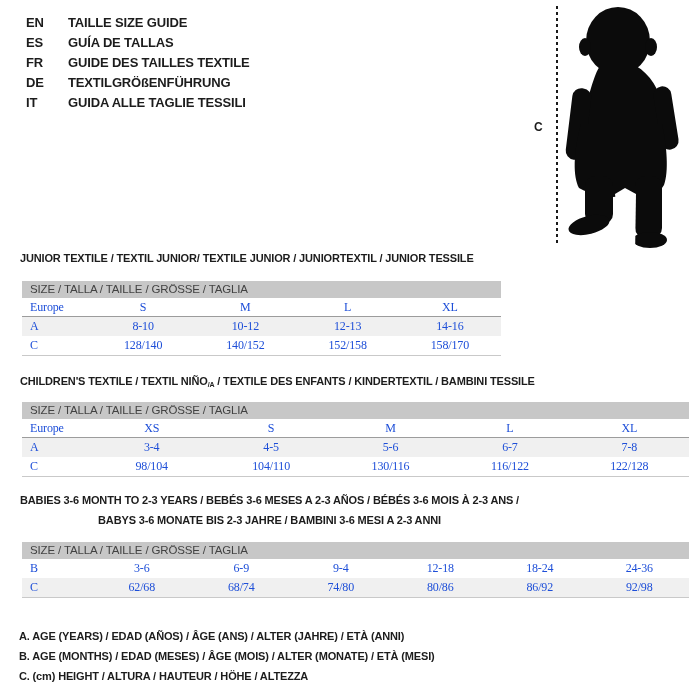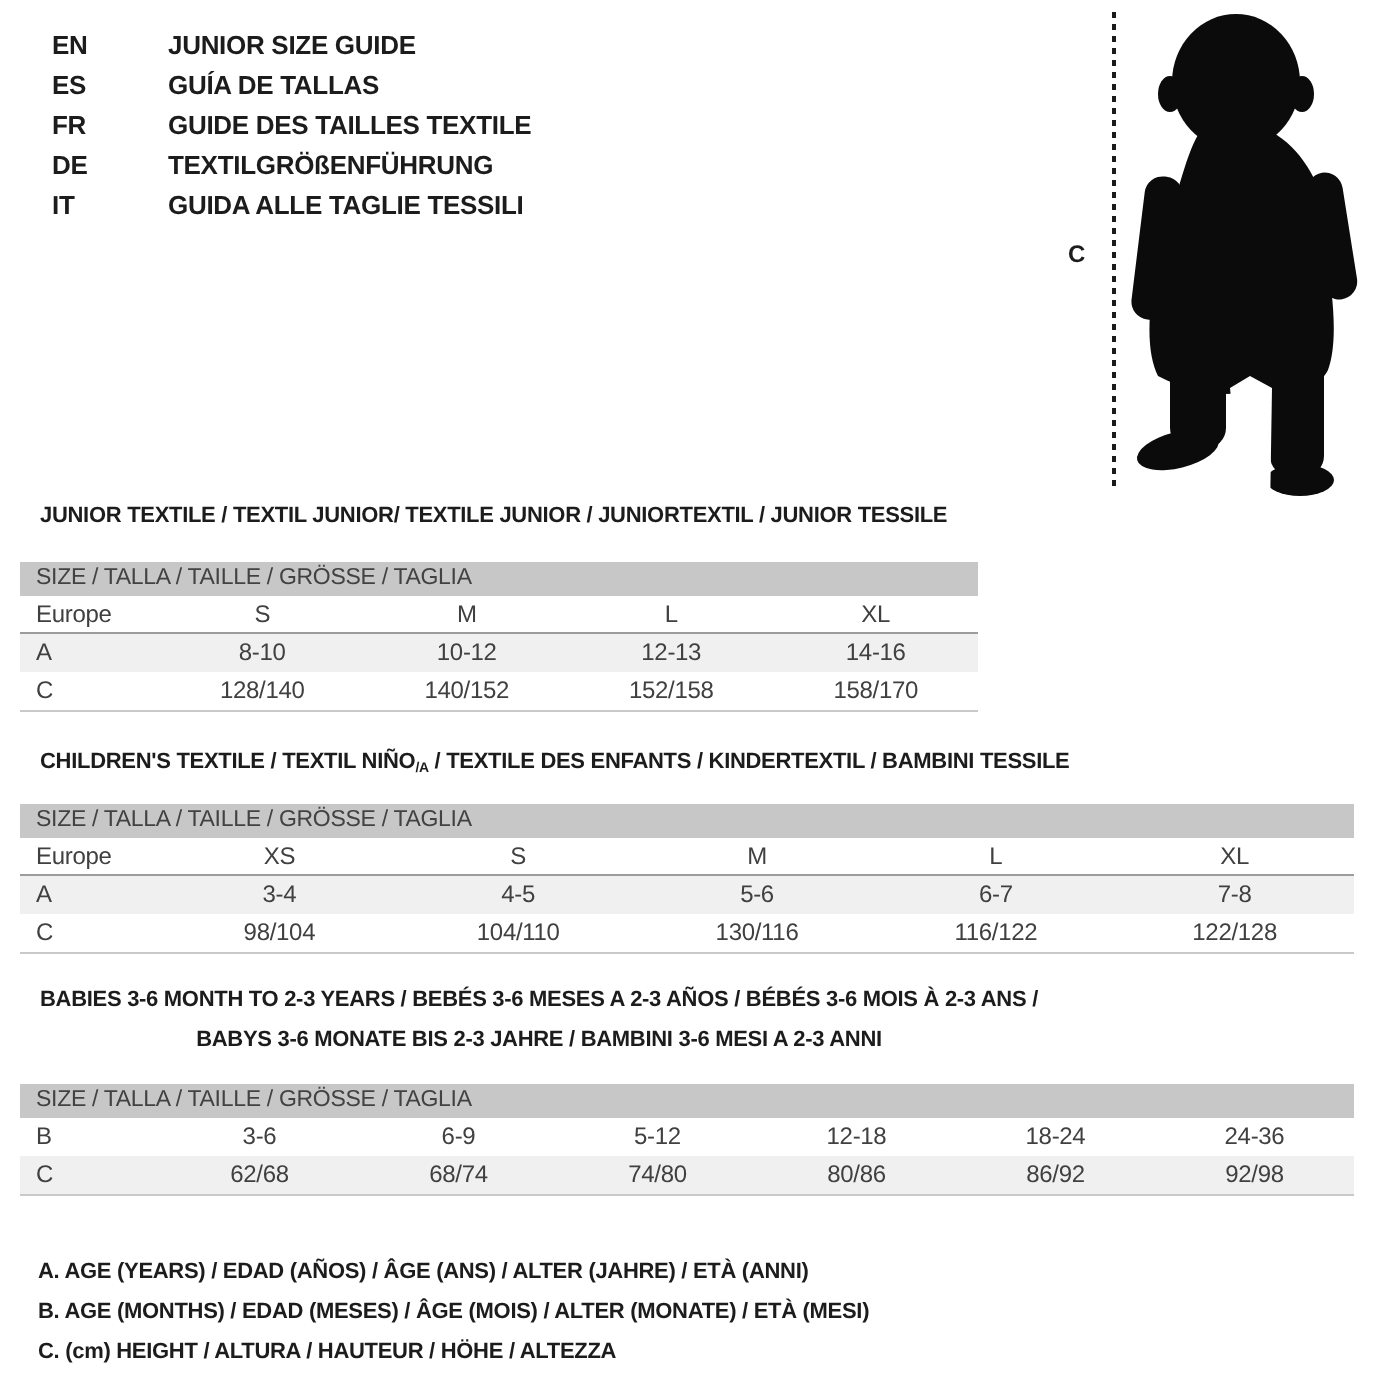--- a/index.html
+++ b/index.html
@@ -3,63 +3,63 @@
 <meta charset="utf-8">
 <style>
   html,body{margin:0;padding:0;}
   body{
     width:700px;height:700px;background:#ffffff;position:relative;overflow:hidden;
     font-family:"Liberation Sans","DejaVu Sans",sans-serif;
     color:#1c1c1c;letter-spacing:-0.15px;
   }
   
   .lang-list{position:absolute;left:26px;top:13px;}
-  .lang-row{display:flex;line-height:20px;font-weight:bold;font-size:13px;gap:16px;}
+  .lang-row{display:flex;line-height:20px;font-weight:bold;font-size:13px;}
   .lang-code{width:42px;}
   
   .figure{position:absolute;left:530px;top:4px;width:170px;height:252px;}
   .dash-line{
     position:absolute;left:26px;top:2px;width:2px;height:240px;
     background:repeating-linear-gradient(to bottom,#1a1a1a 0 3px,transparent 3px 6px);
   }
   .c-label{position:absolute;left:4px;top:116px;font-weight:bold;font-size:12px;}
   .figure svg{position:absolute;left:34px;top:0;}
   
   .sec-title{position:absolute;left:20px;font-weight:bold;font-size:11px;line-height:20px;white-space:nowrap;}
   .sec-title .subscript{font-size:7px;vertical-align:-2px;}
   .s1-title{top:248px;}
   .s2-title{top:371px;}
   .s3-title{top:490px;text-align:center;}
   
-  .table{position:absolute;left:10px;border-bottom:1px solid #c9c9c9;}
+  .table{position:absolute;left:22px;border-bottom:1px solid #c9c9c9;}
   .t1{top:281px;width:479px;}
   .t2{top:402px;width:667px;}
   .t3{top:542px;width:667px;}
   .t-head{
     height:17px;line-height:17px;background:#c7c7c7;color:#424242;
     font-size:11.5px;padding-left:8px;box-sizing:border-box;
   }
-  .t-row{display:flex;height:19px;line-height:19px;font-size:12px;color:#404040;}
+  .t-row{display:flex;height:19px;line-height:19px;font-size:12px;color:#1d4ed8;font-family:Liberation Serif, serif;}
   .t-row.shaded{background:#f0f0f0;}
   .t-row.divider{border-bottom:1px solid #9c9c9c;height:18px;line-height:18px;}
   .t-label{width:70px;padding-left:8px;box-sizing:border-box;}
   .t-cell{flex:1;text-align:center;}
   
   .footnotes{position:absolute;left:19px;top:626px;}
   .footnote{font-weight:bold;font-size:11px;line-height:20px;white-space:nowrap;}
 </style>
 </head>
 <body>
 
 <div>
 
   <div class="lang-list">
     <div class="lang-row">
       <span class="lang-code">EN</span>
-      <span class="lang-label">JUNIOR SIZE GUIDE</span>
+      <span class="lang-label">TAILLE SIZE GUIDE</span>
     </div>
     <div class="lang-row">
       <span class="lang-code">ES</span>
       <span class="lang-label">GUÍA DE TALLAS</span>
     </div>
     <div class="lang-row">
       <span class="lang-code">FR</span>
       <span class="lang-label">GUIDE DES TAILLES TEXTILE</span>
     </div>
     <div class="lang-row">
@@ -151,21 +151,21 @@
   <div class="sec-title s3-title">
     <div>BABIES 3-6 MONTH TO 2-3 YEARS / BEBÉS 3-6 MESES A 2-3 AÑOS / BÉBÉS 3-6 MOIS À 2-3 ANS /</div>
     <div>BABYS 3-6 MONATE BIS 2-3 JAHRE / BAMBINI 3-6 MESI A 2-3 ANNI</div>
   </div>
   <div class="table t3">
       <div class="t-head">SIZE / TALLA / TAILLE / GRÖSSE / TAGLIA</div>
       <div class="t-row">
         <div class="t-label">B</div>
         <div class="t-cell">3-6</div>
         <div class="t-cell">6-9</div>
-        <div class="t-cell">5-12</div>
+        <div class="t-cell">9-4</div>
         <div class="t-cell">12-18</div>
         <div class="t-cell">18-24</div>
         <div class="t-cell">24-36</div>
       </div>
       <div class="t-row shaded">
         <div class="t-label">C</div>
         <div class="t-cell">62/68</div>
         <div class="t-cell">68/74</div>
         <div class="t-cell">74/80</div>
         <div class="t-cell">80/86</div>

